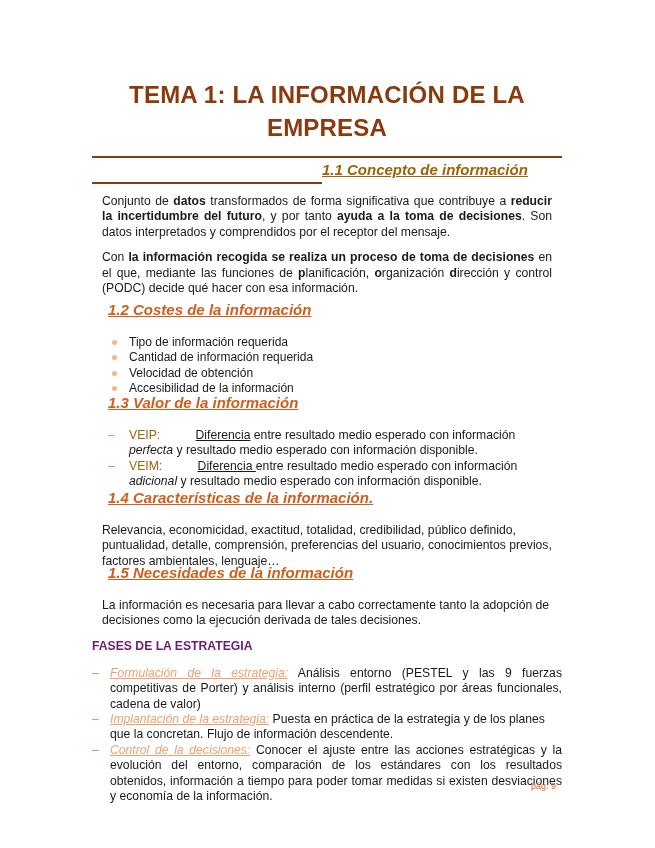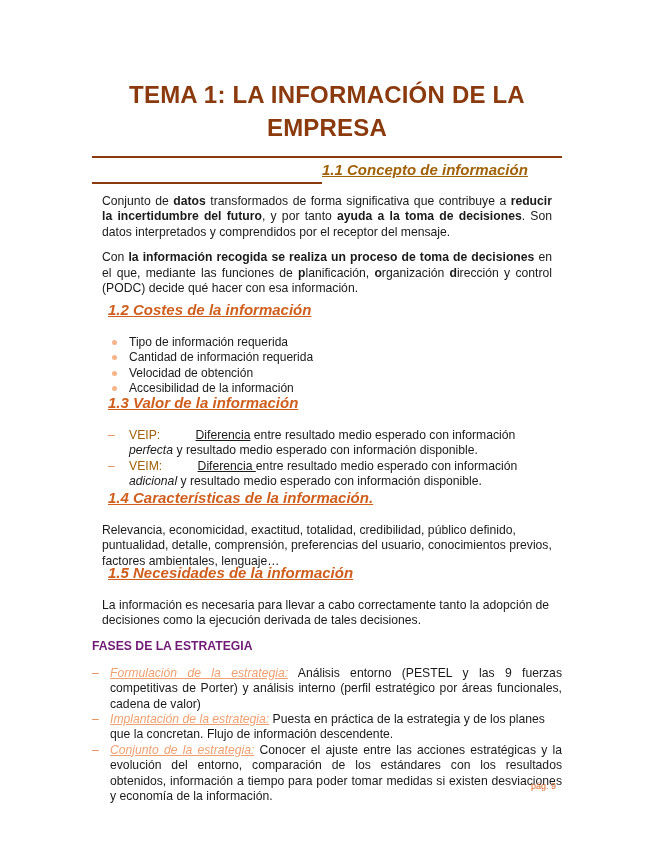--- a/index.html
+++ b/index.html
@@ -90,19 +90,19 @@
       <li style="padding-left:18px; text-align:justify;">
         <span class="dash">–</span>
         <span class="lbl-u">Formulación de la estrategia:</span><span> Análisis entorno (PESTEL y las 9 fuerzas competitivas de Porter) y análisis interno (perfil estratégico por áreas funcionales, cadena de valor)</span>
       </li>
       <li style="padding-left:18px;">
         <span class="dash">–</span>
         <span class="lbl-u">Implantación de la estrategia:</span><span> Puesta en práctica de la estrategia y de los planes que la concretan. Flujo de información descendente.</span>
       </li>
       <li style="padding-left:18px; text-align:justify;">
         <span class="dash">–</span>
-        <span class="lbl-u">Conjunto de la estrategia:</span><span> Conocer el ajuste entre las acciones estratégicas y la evolución del entorno, comparación de los estándares con los resultados obtenidos, información a tiempo para poder tomar medidas si existen desviaciones y economía de la información.</span>
+        <span class="lbl-u">Control de la decisiones:</span><span> Conocer el ajuste entre las acciones estratégicas y la evolución del entorno, comparación de los estándares con los resultados obtenidos, información a tiempo para poder tomar medidas si existen desviaciones y economía de la información.</span>
       </li>
     </ul>
   </div>
 </div>
 
 <div class="pag">pág. 9</div>
 
 </body></html>

